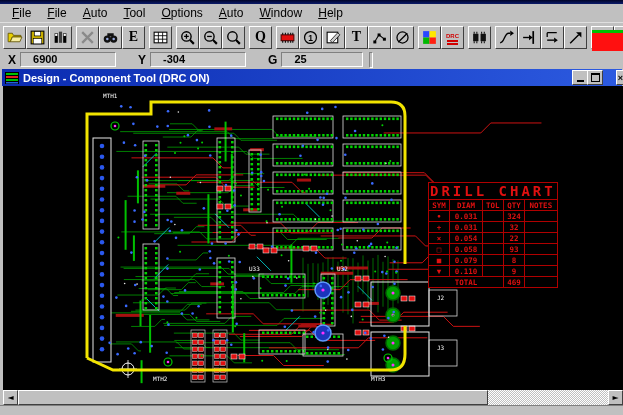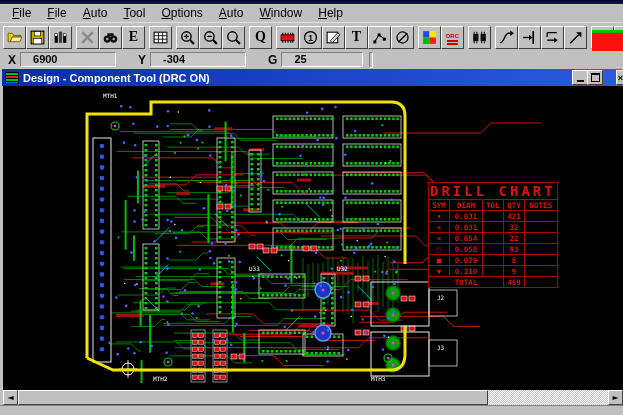--- a/index.html
+++ b/index.html
@@ -1274,21 +1274,21 @@
             <th>SYM</th>
             <th>DIAM</th>
             <th>TOL</th>
             <th>QTY</th>
             <th class="notes-col">NOTES</th>
           </tr>
           <tr>
             <td>•</td>
             <td>0.031</td>
             <td></td>
-            <td>421</td>
+            <td>324</td>
             <td></td>
           </tr>
           <tr>
             <td>+</td>
             <td>0.031</td>
             <td></td>
             <td>32</td>
             <td></td>
           </tr>
           <tr>

